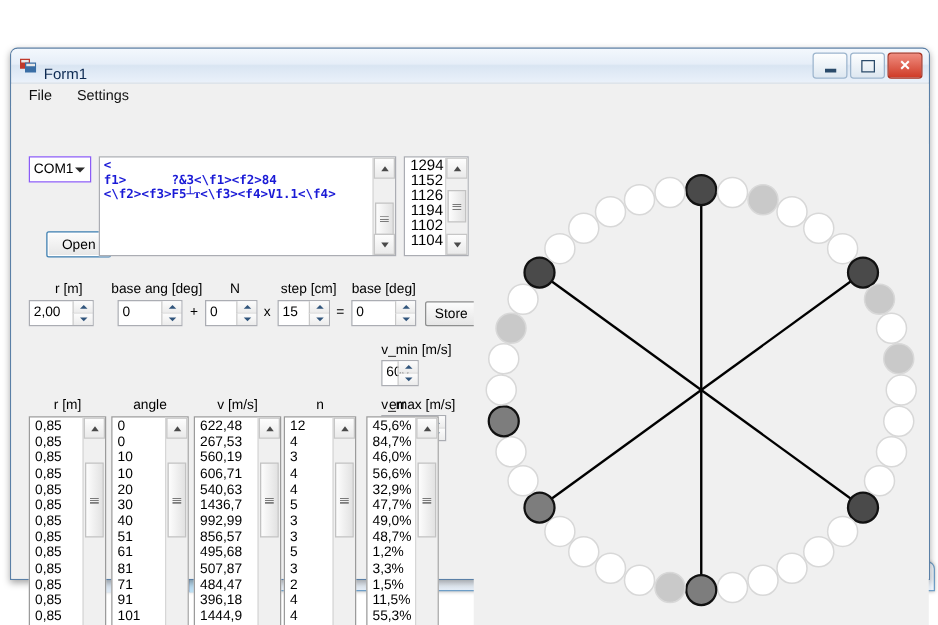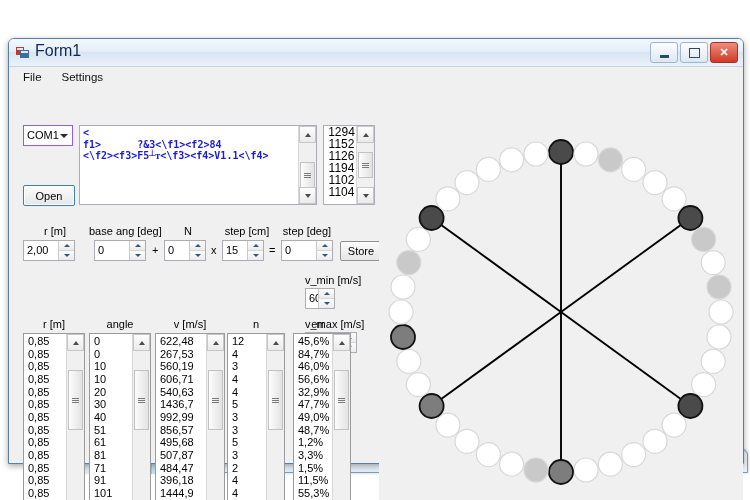--- a/index.html
+++ b/index.html
@@ -42,22 +42,22 @@
   .titlebar{
     position:relative; height:27px;
     background: linear-gradient(#f3f8fd 0%, #e6eef8 45%, #d9e5f2 50%, #eaf1fa 100%);
     border-radius:5px 5px 0 0;
     border-bottom:1px solid #c6d3e2;
   }
   .title-icon{
     position:absolute; left:7px; top:7px; width:13px; height:13px;
   }
   .title-text{
-    position:absolute; left:26px; top:3px;
-    font-size:16px; color:#0d2a52;
+    position:absolute; left:26px; top:13px;
+    font-size:12px; color:#0d2a52;
   }
   .winbtns{position:absolute; right:5px; top:3px; display:flex; gap:2px;}
   .winbtn{
     width:26px;height:19px;
     background:linear-gradient(#fdfefe,#dde7f1);
     border:1px solid #9db5cd; border-radius:3px;
     display:flex;align-items:center;justify-content:center;
   }
   .winbtn.close{
     background:linear-gradient(#ef8d80,#cf3a26);
@@ -91,21 +91,21 @@
     width:0;height:0;border-left:4px solid transparent;border-right:4px solid transparent;
     border-top:4px solid #2b2b2b;
   }
   .btn{
     position:absolute; box-sizing:border-box;
     background:linear-gradient(#fcfcfc,#e6e6e6);
     border:1px solid #8e8f8f; border-radius:2px;
     font-size:11px; color:#000; text-align:center;
     display:flex;align-items:center;justify-content:center;
   }
-  .btn.focus{ border:1px solid #3c7fb1; box-shadow: inset 0 0 0 1px #fff; }
+  .btn.focus{ border:1px solid #3c7fb1; box-shadow: inset 0 0 0 1px #fff; margin-left: 14px; }
 
   
   .logbox{
     position:absolute; left:70px; top:40px; width:238px; height:80px;
     background:#fff; border:1px solid #abadb3; box-sizing:border-box;
     overflow:hidden;
   }
   .logbox .txt{
     position:absolute; left:3px; top:1px; right:19px;
     font-family:"DejaVu Sans Mono", monospace;
@@ -329,21 +329,21 @@
               <i class="tri-us"></i>
             </div>
           <div>
               <i class="tri-ds"></i>
             </div>
         </span>
       </div>
 
       <div class="op" style="left:260px; top:159px;">=</div>
 
-      <div class="lbl" style="left:266px; top:140px; width:64px; text-align:center;">step [deg]</div>
+      <div class="lbl" style="left:266px; top:140px; width:64px; text-align:center;">base [deg]</div>
       <div class="spin" style="left:272px; top:155px; width:52px; height:21px;">
         <span class="val">0</span>
         <span class="btns">
           <div>
               <i class="tri-us"></i>
             </div>
           <div>
               <i class="tri-ds"></i>
             </div>
         </span>

